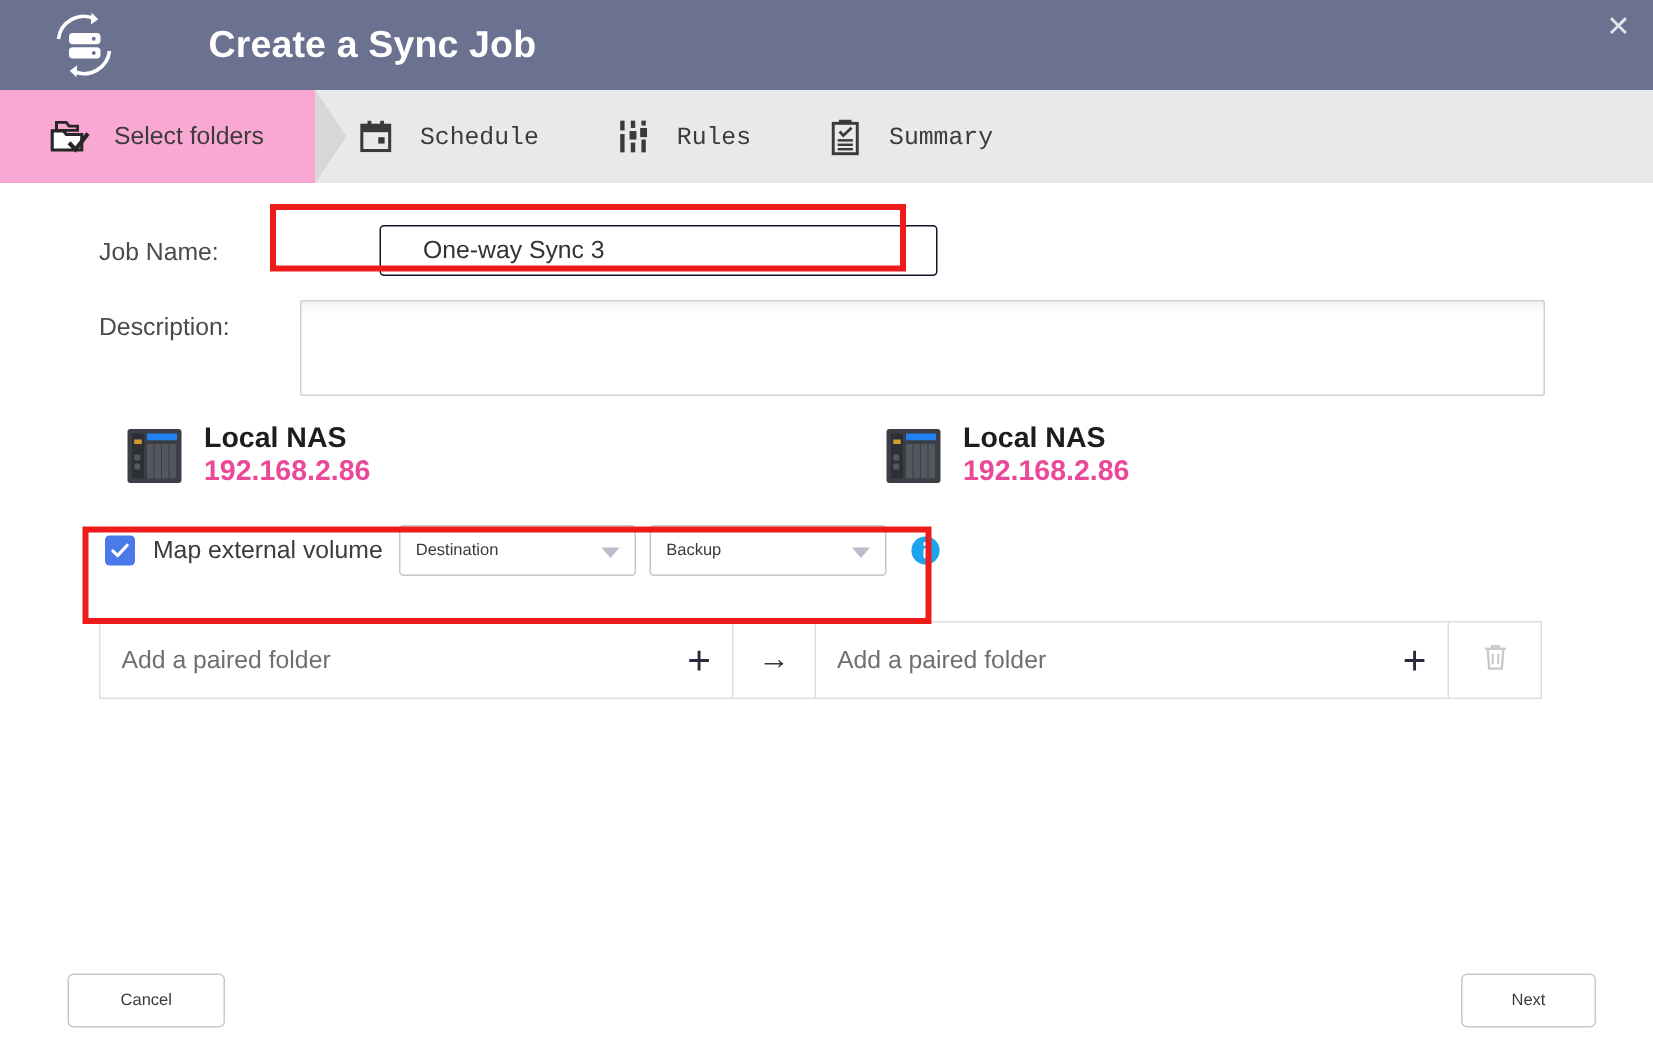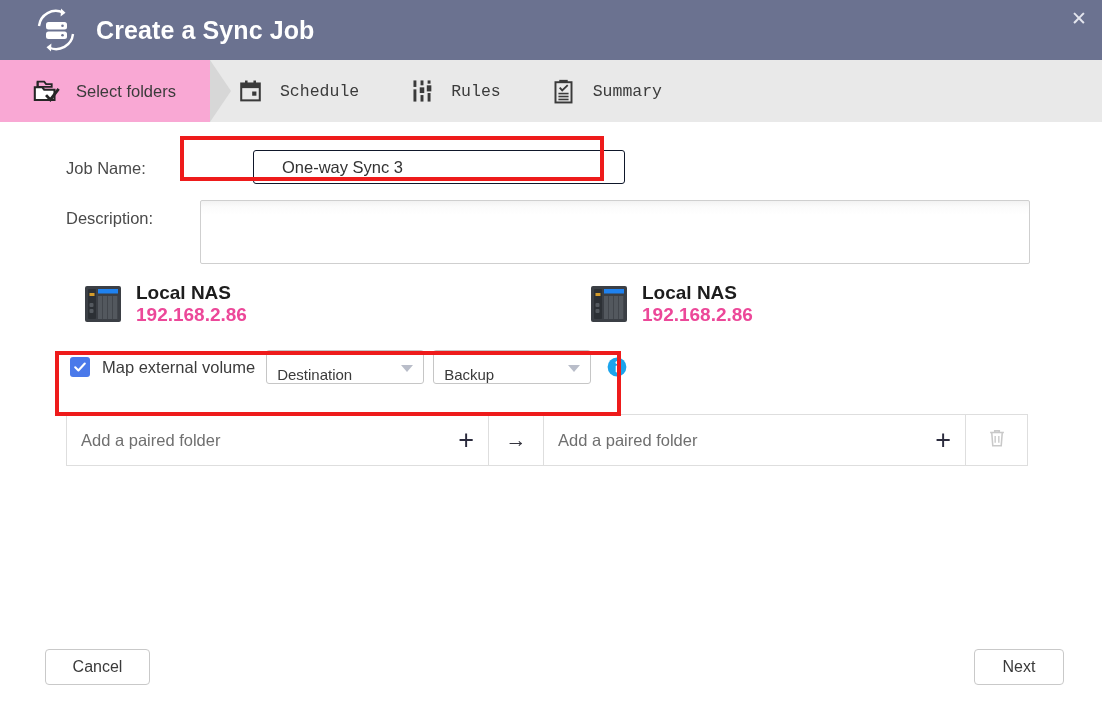--- a/index.html
+++ b/index.html
@@ -9,21 +9,21 @@
     background: #ffffff;
     font-family: "Liberation Sans", sans-serif;
     overflow: hidden;
   }
   .app { position: relative; width: 1102px; height: 703px; background: #fff; }
 
   
   .titlebar {
     position: absolute; left: 0; top: 0; width: 1102px; height: 60px;
     background: #6b7290;
-    display: flex; align-items: center;
+    display: flex; align-items: center; gap: 43px;
   }
   .title-logo {
     width: 52px; height: 52px; margin-left: 30px; margin-right: 14px;
     flex: 0 0 auto;
   }
   .title-text {
     color: #ffffff; font-size: 25px; font-weight: bold;
     letter-spacing: 0.1px; line-height: 1;
   }
   .close-btn {
@@ -125,23 +125,23 @@
     width: 20px; height: 20px; border-radius: 3px;
     background: #4a79ea; flex: 0 0 auto;
     display: flex; align-items: center; justify-content: center;
     cursor: pointer;
   }
   .map-label { font-size: 16.5px; color: #3c3c3c; margin-left: 12px; margin-right: 11px; white-space: nowrap; }
   .select {
     position: relative;
     width: 158px; height: 34px;
     border: 1px solid #c6c6c6; border-radius: 3px; background: #fff;
-    display: flex; align-items: flex-end;
+    display: flex; align-items: center;
     padding: 0 10px; margin-right: 9px;
-    font-size: 15px; color: #3a3a3a;
+    font-size: 11px; color: #3a3a3a;
     cursor: pointer;
   }
   .select .caret {
     position: absolute; right: 10px; top: 50%;
     width: 0; height: 0; margin-top: -2px;
     border-left: 6px solid transparent;
     border-right: 6px solid transparent;
     border-top: 7px solid #b9bdc9;
   }
   .info-icon {
@@ -173,21 +173,21 @@
     border-left: 1px solid #dedede;
     display: flex; align-items: center; justify-content: center;
     cursor: pointer;
   }
 
   
   .btn {
     position: absolute; height: 36px;
     border: 1px solid #c9c9c9; border-radius: 4px; background: #fff;
     font-family: "Liberation Sans", sans-serif;
-    font-size: 16px; color: #3a3a3a;
+    font-size: 11px; color: #3a3a3a;
     display: flex; align-items: center; justify-content: center;
     cursor: pointer;
   }
   #cancel-btn { left: 45px; top: 527px; width: 105px; }
   #next-btn   { left: 974px; top: 527px; width: 90px; }
 
   
   .annot {
     position: absolute; border: 4px solid #ee1b1b;
     pointer-events: none; background: transparent;

